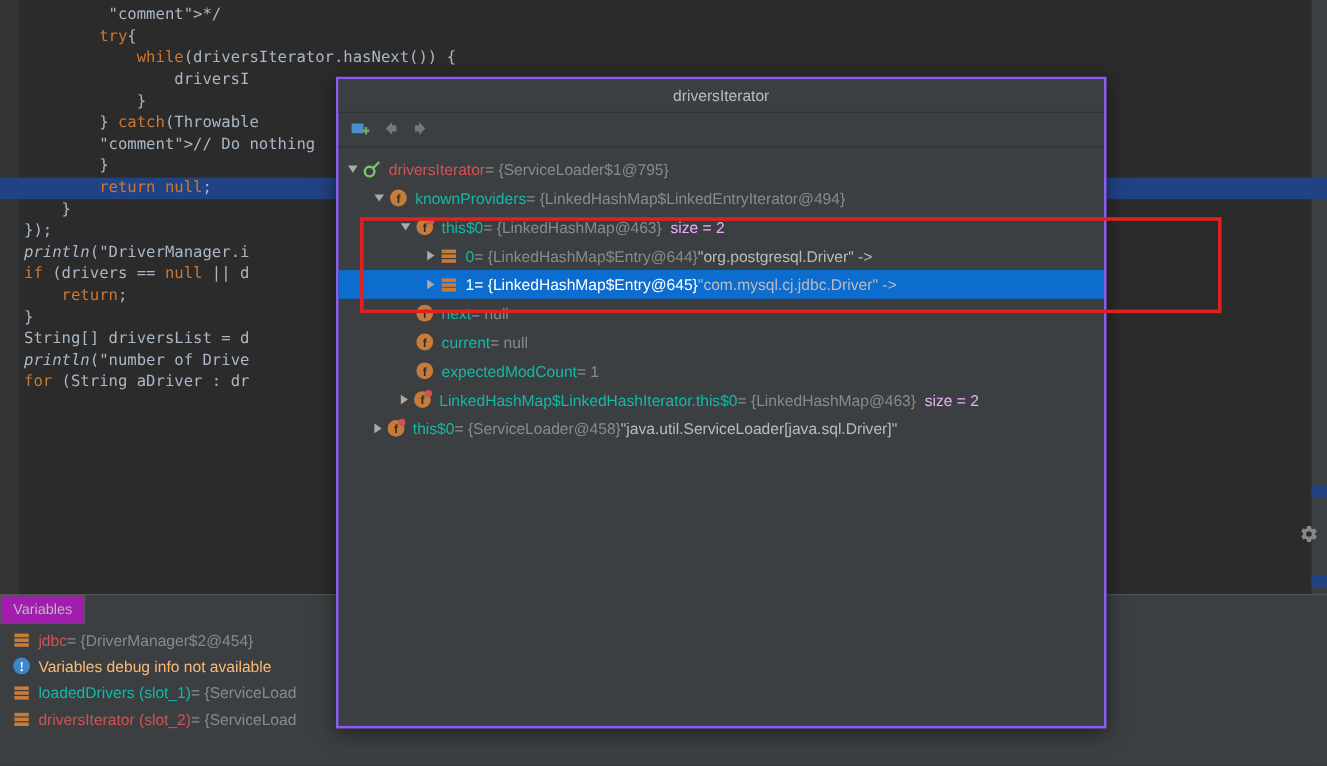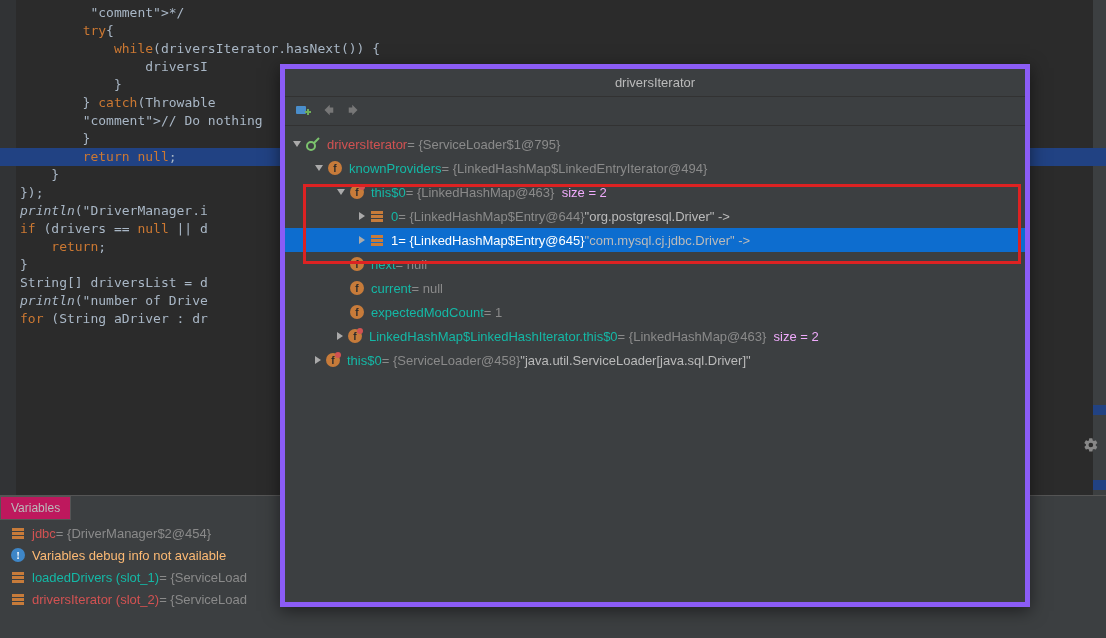--- a/index.html
+++ b/index.html
@@ -31,23 +31,23 @@
     left: 0; right: 0;
     height: 18px;
     background: #214283;
   }
   .kw { color: #cc7832; }
   .italic { font-style: italic; }
 
   .popup {
     position: absolute;
     left: 280px; top: 64px;
-    width: 750px; height: 543px;
+    width: 642px; height: 543px;
     background: #3c3f41;
-    border: 5px solid #8b5cf6;
+    border: 2px solid #8b5cf6;
     box-shadow: 0 4px 16px rgba(0,0,0,.5);
     display: flex;
     flex-direction: column;
   }
   .popup-title {
     text-align: center;
     color: #bbb;
     font-family: sans-serif;
     font-size: 13px;
     padding: 6px 0;
@@ -114,21 +114,21 @@
   }
 
   .bottom-panel {
     position: absolute;
     left: 0; right: 0;
     top: 495px; bottom: 0;
     background: #3c3f41;
     border-top: 1px solid #555;
   }
   .vars-header {
-    background: #be185d;
+    background: #a21caf;
     color: #bbb;
     font-family: sans-serif;
     padding: 4px 10px;
     border: 1px solid #555;
     font-size: 12px;
     display: inline-block;
   }
   .vars-body {
     padding: 2px 0;
     font-family: sans-serif;

